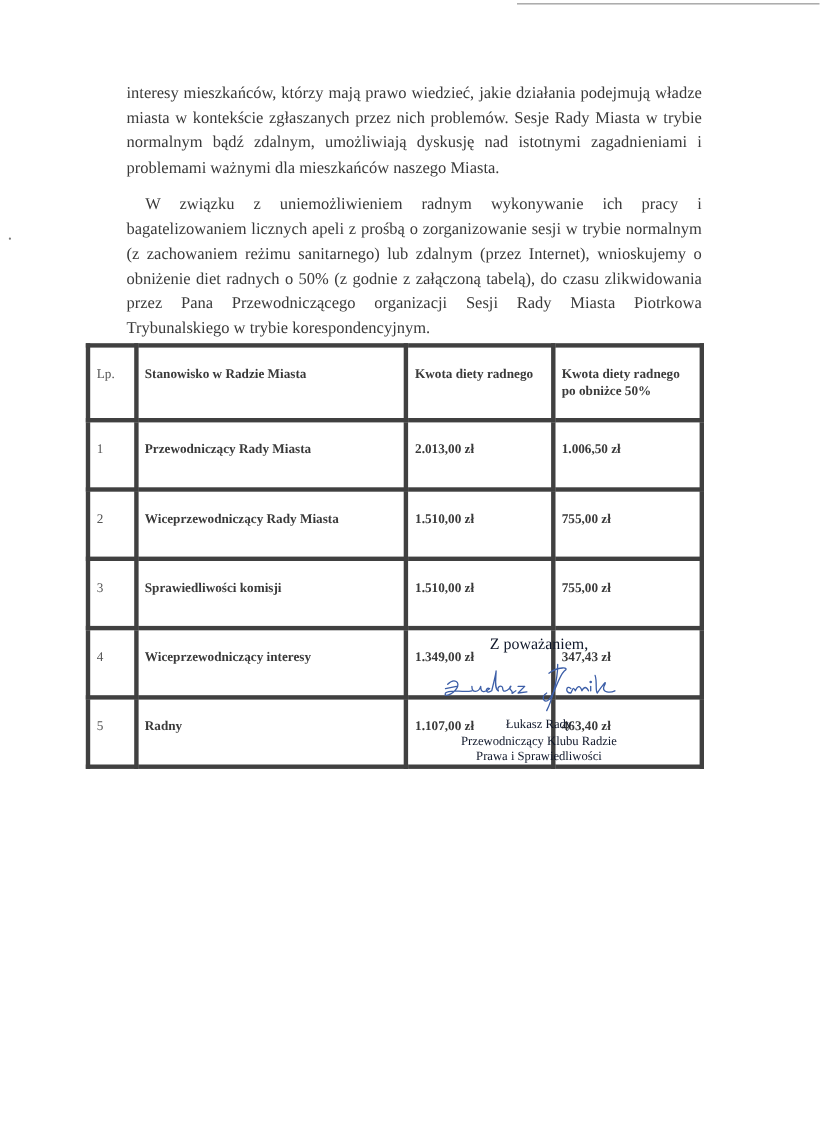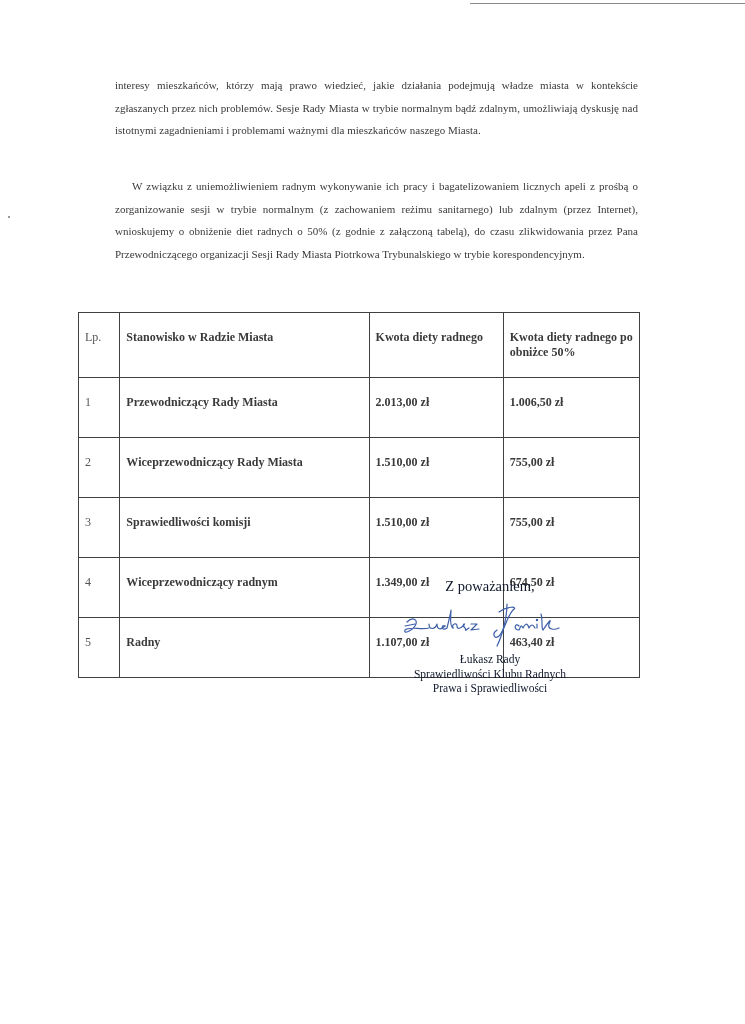--- a/index.html
+++ b/index.html
@@ -6,34 +6,34 @@
     body {
       width: 745px; height: 1024px; position: relative; overflow: hidden;
       font-family: "Liberation Serif", serif; color: #3a3a3a;
     }
     .topline {
       position: absolute; top: 3px; left: 470px; width: 275px; height: 1px;
       background: #8a8a8a;
     }
     .text {
       position: absolute; left: 115px; width: 523px;
-      font-size: 11px; line-height: 22.5px; text-align: justify;
+      font-size: 15px; line-height: 22.5px; text-align: justify;
       text-align-last: left;
     }
     .p1 { top: 74px; }
     .p2 { top: 175px; }
     .p2 .indent { display: inline-block; width: 17px; }
     .mark { position: absolute; left: 8px; top: 216px; width: 2px; height: 2px; background:#777; border-radius:1px; }
 
     table.diets {
       position: absolute; left: 78px; top: 312px; width: 562px;
       border-collapse: collapse; font-size: 12px; color: #3a3a3a;
     }
     table.diets td, table.diets th {
-      border: 1px solid #404040; padding: 17px 6px; vertical-align: top;
+      border: 4px solid #404040; padding: 17px 6px; vertical-align: top;
       font-weight: normal; text-align: left;
     }
     table.diets th { height: 30px; }
     table.diets td { height: 25px; }
     .c-lp { width: 28px; font-weight: normal; color: #555; }
     .c-pos { width: 234px; font-weight: bold !important; }
     .c-amt { width: 120px; text-align: center; font-weight: bold !important; }
     .c-red { width: 122px; text-align: right; font-weight: bold !important; }
     th.c-red { text-align: right; }
 
@@ -82,23 +82,23 @@
       <td class="c-red">755,00 zł</td>
     </tr>
     <tr>
       <td class="c-lp">3</td>
       <td class="c-pos">Sprawiedliwości komisji</td>
       <td class="c-amt">1.510,00 zł</td>
       <td class="c-red">755,00 zł</td>
     </tr>
     <tr>
       <td class="c-lp">4</td>
-      <td class="c-pos">Wiceprzewodniczący radnym</td>
+      <td class="c-pos">Wiceprzewodniczący interesy</td>
       <td class="c-amt">1.349,00 zł</td>
-      <td class="c-red">674,50 zł</td>
+      <td class="c-red">347,43 zł</td>
     </tr>
     <tr>
       <td class="c-lp">5</td>
       <td class="c-pos">Radny</td>
       <td class="c-amt">1.107,00 zł</td>
       <td class="c-red">463,40 zł</td>
     </tr>
   </tbody>
 </table>
 
@@ -121,15 +121,15 @@
 
     <path d="M124 26 C120 22, 118 30, 124 30 C126 26, 126 24, 128 28 C130 24, 132 22, 134 28 C136 24, 138 24, 140 28"></path>
     <path d="M142 24 L142 28"></path>
     <circle cx="142" cy="20" r="0.6"></circle>
     <path d="M146 14 C148 20, 146 28, 148 30 C152 24, 158 16, 154 24 C152 30, 160 30, 164 28"></path>
   </g>
 </svg>
 
 <div class="sign name">
   <div>Łukasz Rady</div>
-  <div>Sprawiedliwości Klubu Radnych</div>
+  <div>Przewodniczący Klubu Radzie</div>
   <div>Prawa i Sprawiedliwości</div>
 </div>
 
 </body></html>

